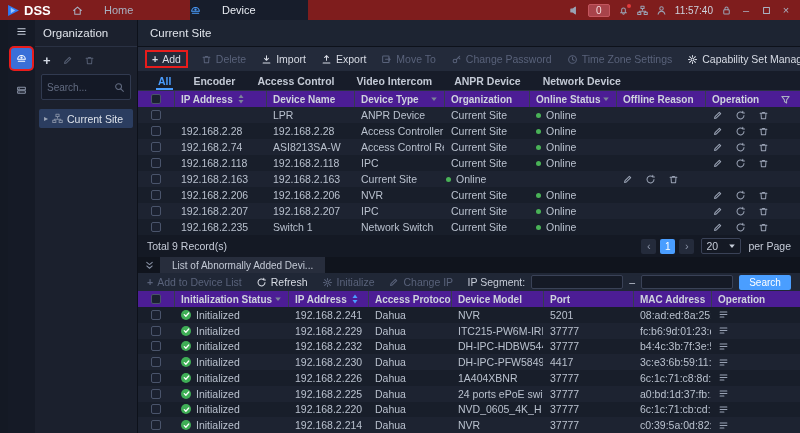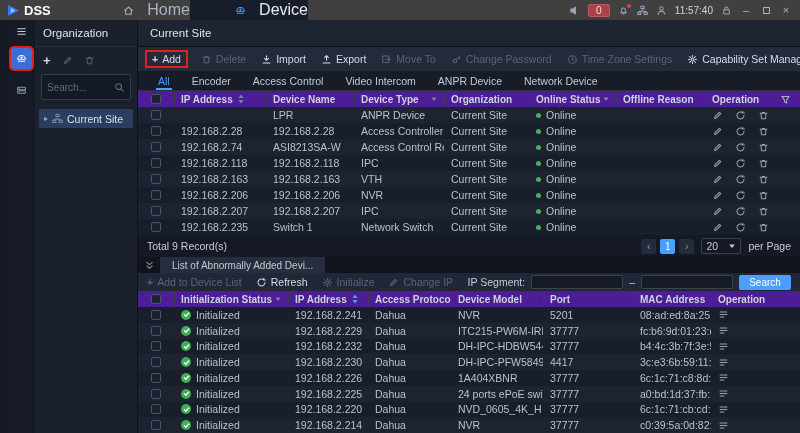--- a/index.html
+++ b/index.html
@@ -2,23 +2,23 @@
 <html><head>
 <meta charset="utf-8">
 <style>
   * { box-sizing: border-box; margin: 0; padding: 0; }
   html,body { width:800px; height:433px; overflow:hidden; }
   body { background:#141924; font-family:"Liberation Sans",sans-serif; font-size:10.5px; color:#b9c1ce; }
   svg { display:block; }
   .i { display:inline-flex; align-items:center; justify-content:center; }
 
   
-  .titlebar { height:20px; background:#404040; display:flex; align-items:stretch; }
+  .titlebar { height:20px; background:#7f1d1d; display:flex; align-items:stretch; }
   .logo { width:72px; display:flex; align-items:center; gap:4px; padding-left:7px; color:#fff; font-weight:bold; font-size:13px; }
-  .apptab { display:flex; align-items:center; justify-content:flex-end; gap:13px; min-width:118px; color:#a9b1c2; font-size:16px; }
+  .apptab { display:flex; align-items:center; justify-content:flex-start; gap:21px; min-width:118px; color:#a9b1c2; font-size:11px; }
   .apptab.active { background:#171d2b; color:#e8ebf1; }
   .tb-right { margin-left:auto; display:flex; align-items:center; gap:8px; padding-right:8px; color:#9aa3b5; }
   .badge0 { background:#a8434a; border:1px solid #c4565e; color:#f2dadb; min-width:22px; text-align:center; height:13px; line-height:11px; border-radius:2px; font-size:10px; }
   .bell { position:relative; }
   .bell::after { content:""; position:absolute; top:-1px; right:-2px; width:4px; height:4px; border-radius:50%; background:#e23c3c; }
   .tbtime { color:#cdd3de; font-size:10px; }
   .winbtn { color:#aab2c2; font-size:11px; width:12px; text-align:center; }
 
   .bodyrow { display:flex; height:413px;margin-left:8px; }
 
@@ -42,21 +42,21 @@
   
   .main { flex:1; min-width:0; display:flex; flex-direction:column; background:#141924; }
   .main-title { height:27px; line-height:27px; padding:0 12px; color:#e0e4eb; font-size:11.5px; background:#1d2432; border-bottom:1px solid #0d111a; }
 
   .toolbar { height:24px; background:#232a3a; display:flex; align-items:center; gap:15px; padding:0 9px; }
   .tbtn { display:flex; align-items:center; gap:4px; color:#d8dce5; white-space:nowrap; }
   .tbtn.disabled { color:#59627a; }
   .tbtn.red-anno { padding:1px 5px; }
 
   .devtabs { height:20px; display:flex; padding:0 9px; border-bottom:1px solid #2a3143; background:#171c29; }
-  .dtab { padding:0 11px; display:flex; align-items:center; color:#c3c9d5; position:relative; }
+  .dtab { padding:0 11px; display:flex; align-items:center; color:#c3c9d5; position:relative;font-weight:bold; }
   .dtab.active { color:#4a9eff; }
   .dtab.active::after { content:""; position:absolute; left:9px; right:9px; bottom:0; height:2px; background:#4a9eff; }
 
   .thead { display:flex; height:16px; background:#4c1d95; align-items:center; color:#ced3dd; font-weight:bold; font-size:10px; }
   .thead .td+.td { box-shadow:inset 1px 0 0 #353d50; }
   .td { height:100%; display:flex; align-items:center; padding-left:7px; white-space:nowrap; overflow:hidden; }
   .tr { display:flex; height:16px; }
   .mrows .tr:nth-child(odd)  { background:#1d2331; }
   .mrows .tr:nth-child(even) { background:#181e2a; }
   .brows .tr:nth-child(odd)  { background:#181e2a; }
@@ -469,21 +469,20 @@
               </svg>
             </span>
     </span>
   </div>
   <div class="tr">
     <span class="td c-cb">
             <span class="cb"></span>
           </span>
     <span class="td c-ip">192.168.2.163</span>
     <span class="td c-name">192.168.2.163</span>
-    <span class="td c-type">VTH</span>
     <span class="td c-org">Current Site</span>
     <span class="td c-status"><i class="dot"></i>Online</span>
     <span class="td c-off"></span>
     <span class="td c-op">
       <span class="opic">
               <svg width="11" height="11" viewBox="0 0 12 12" fill="none" stroke="currentColor" stroke-width="1.1" stroke-linecap="round" stroke-linejoin="round">
                 <path d="M2.8 9.2l.5-2L8 2.5l1.5 1.5L4.8 8.7l-2 .5z"></path>
               </svg>
             </span>
       <span class="opic">

